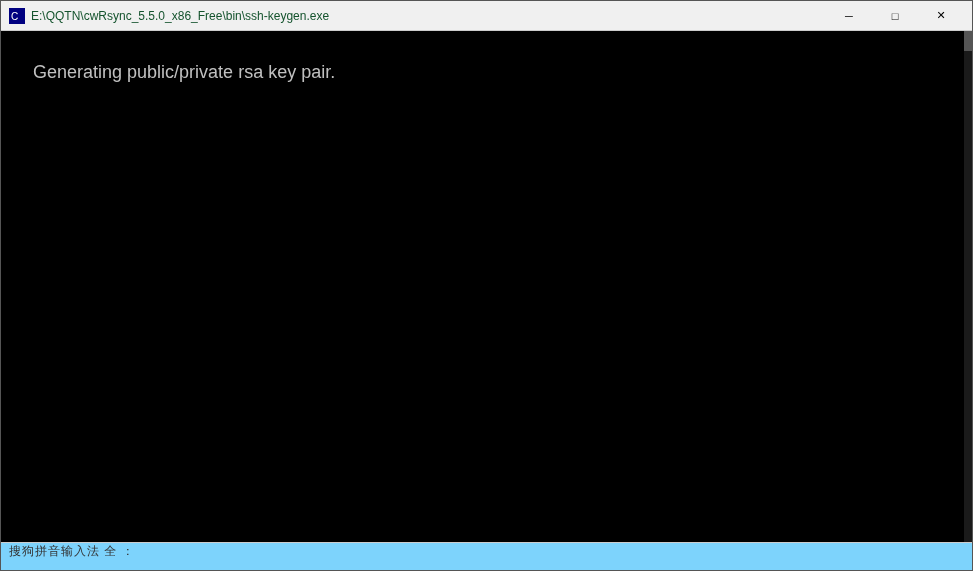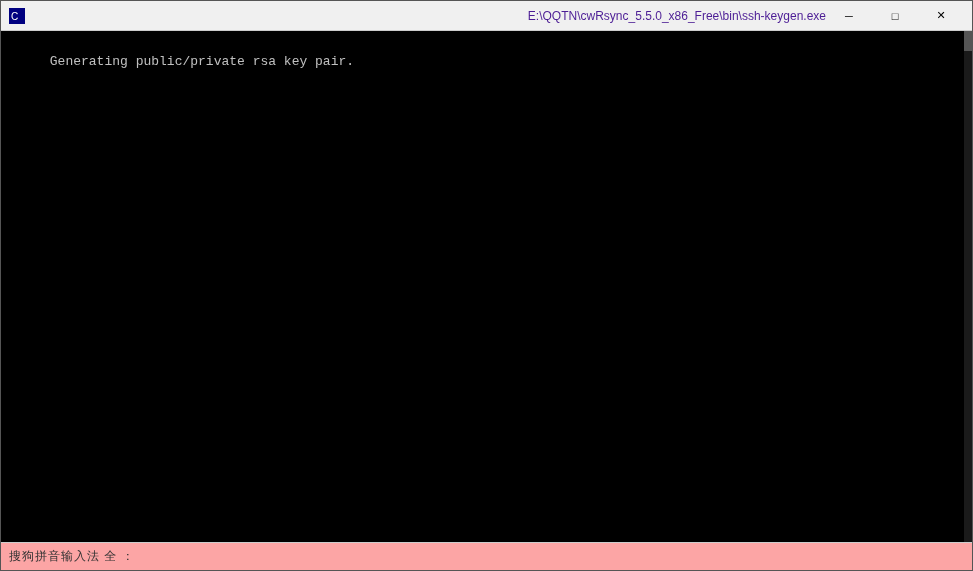--- a/index.html
+++ b/index.html
@@ -45,26 +45,25 @@
     }
 
     .titlebar-icon svg {
       width: 16px;
       height: 16px;
     }
 
     .titlebar-title {
       flex: 1;
       font-size: 12px;
-      color: #4c1d95;
+      color: #14532d;
       font-family: 'Segoe UI', Arial, sans-serif;
       white-space: nowrap;
       overflow: hidden;
       text-overflow: ellipsis;
-      text-align: right;
     }
 
     .titlebar-controls {
       display: flex;
       align-items: center;
       gap: 0;
     }
 
     .titlebar-btn {
       width: 46px;
@@ -84,22 +83,22 @@
     .terminal-body {
       flex: 1;
       background: #000000;
       padding: 4px 2px;
       overflow: hidden;
       position: relative;
     }
 
     .terminal-content {
       color: #c0c0c0;
-      font-family: Liberation Mono, monospace;
-      font-size: 13px;
+      font-family: Liberation Sans, sans-serif;
+      font-size: 18px;
       line-height: 1.4;
       white-space: pre;
     }
 
     .scrollbar-indicator {
       position: absolute;
       right: 0;
       top: 0;
       width: 8px;
       height: 100%;
@@ -109,23 +108,22 @@
     .scrollbar-thumb {
       width: 8px;
       height: 20px;
       background: #555;
       position: absolute;
       top: 0;
     }
 
     .status-bar {
       height: 28px;
-      background: #fca5a5;
+      background: #7dd3fc;
       display: flex;
-      align-items: center;
       padding: 0 8px;
       border-top: 1px solid #ccc;
       flex-shrink: 0;
     }
 
     .status-text {
       font-size: 12px;
       font-family: 'Microsoft YaHei', 'SimSun', Arial, sans-serif;
       color: #333;
       letter-spacing: 1px;

